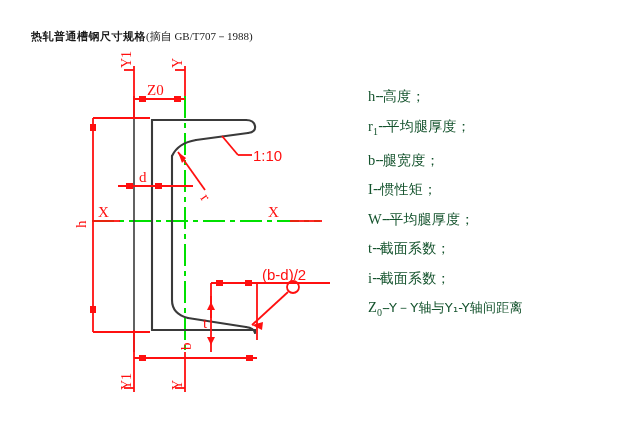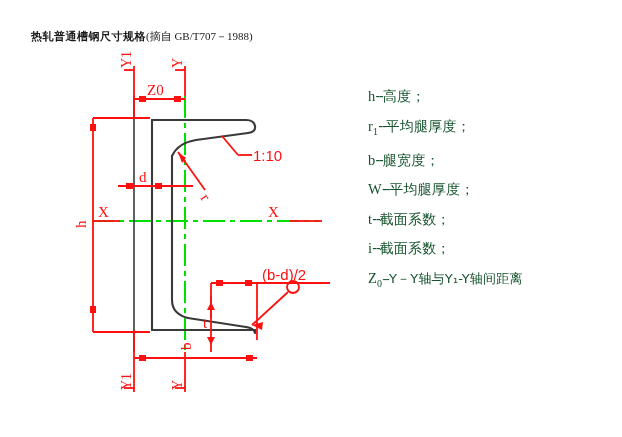--- a/index.html
+++ b/index.html
@@ -211,20 +211,23 @@
   <div class="legend-row">
     <span class="sym">h</span><span class="dash">--</span><span>高度；</span>
   </div>
   <div class="legend-row">
     <span class="sym">r</span><span class="sub">1</span><span class="dash">--</span><span>平均腿厚度；</span>
   </div>
   <div class="legend-row">
     <span class="sym">b</span><span class="dash">--</span><span>腿宽度；</span>
   </div>
   <div class="legend-row">
+    <span class="sym">I</span><span class="dash">--</span><span>惯性矩；</span>
+  </div>
+  <div class="legend-row">
     <span class="sym">W</span><span class="dash">--</span><span>平均腿厚度；</span>
   </div>
   <div class="legend-row">
     <span class="sym">t</span><span class="dash">--</span><span>截面系数；</span>
   </div>
   <div class="legend-row">
     <span class="sym">i</span><span class="dash">--</span><span>截面系数；</span>
   </div>
   <div class="legend-row last">
     <span class="sym">Z</span><span class="sub">0</span><span class="dash">--</span><span>Y－Y轴与Y₁-Y轴间距离</span>

